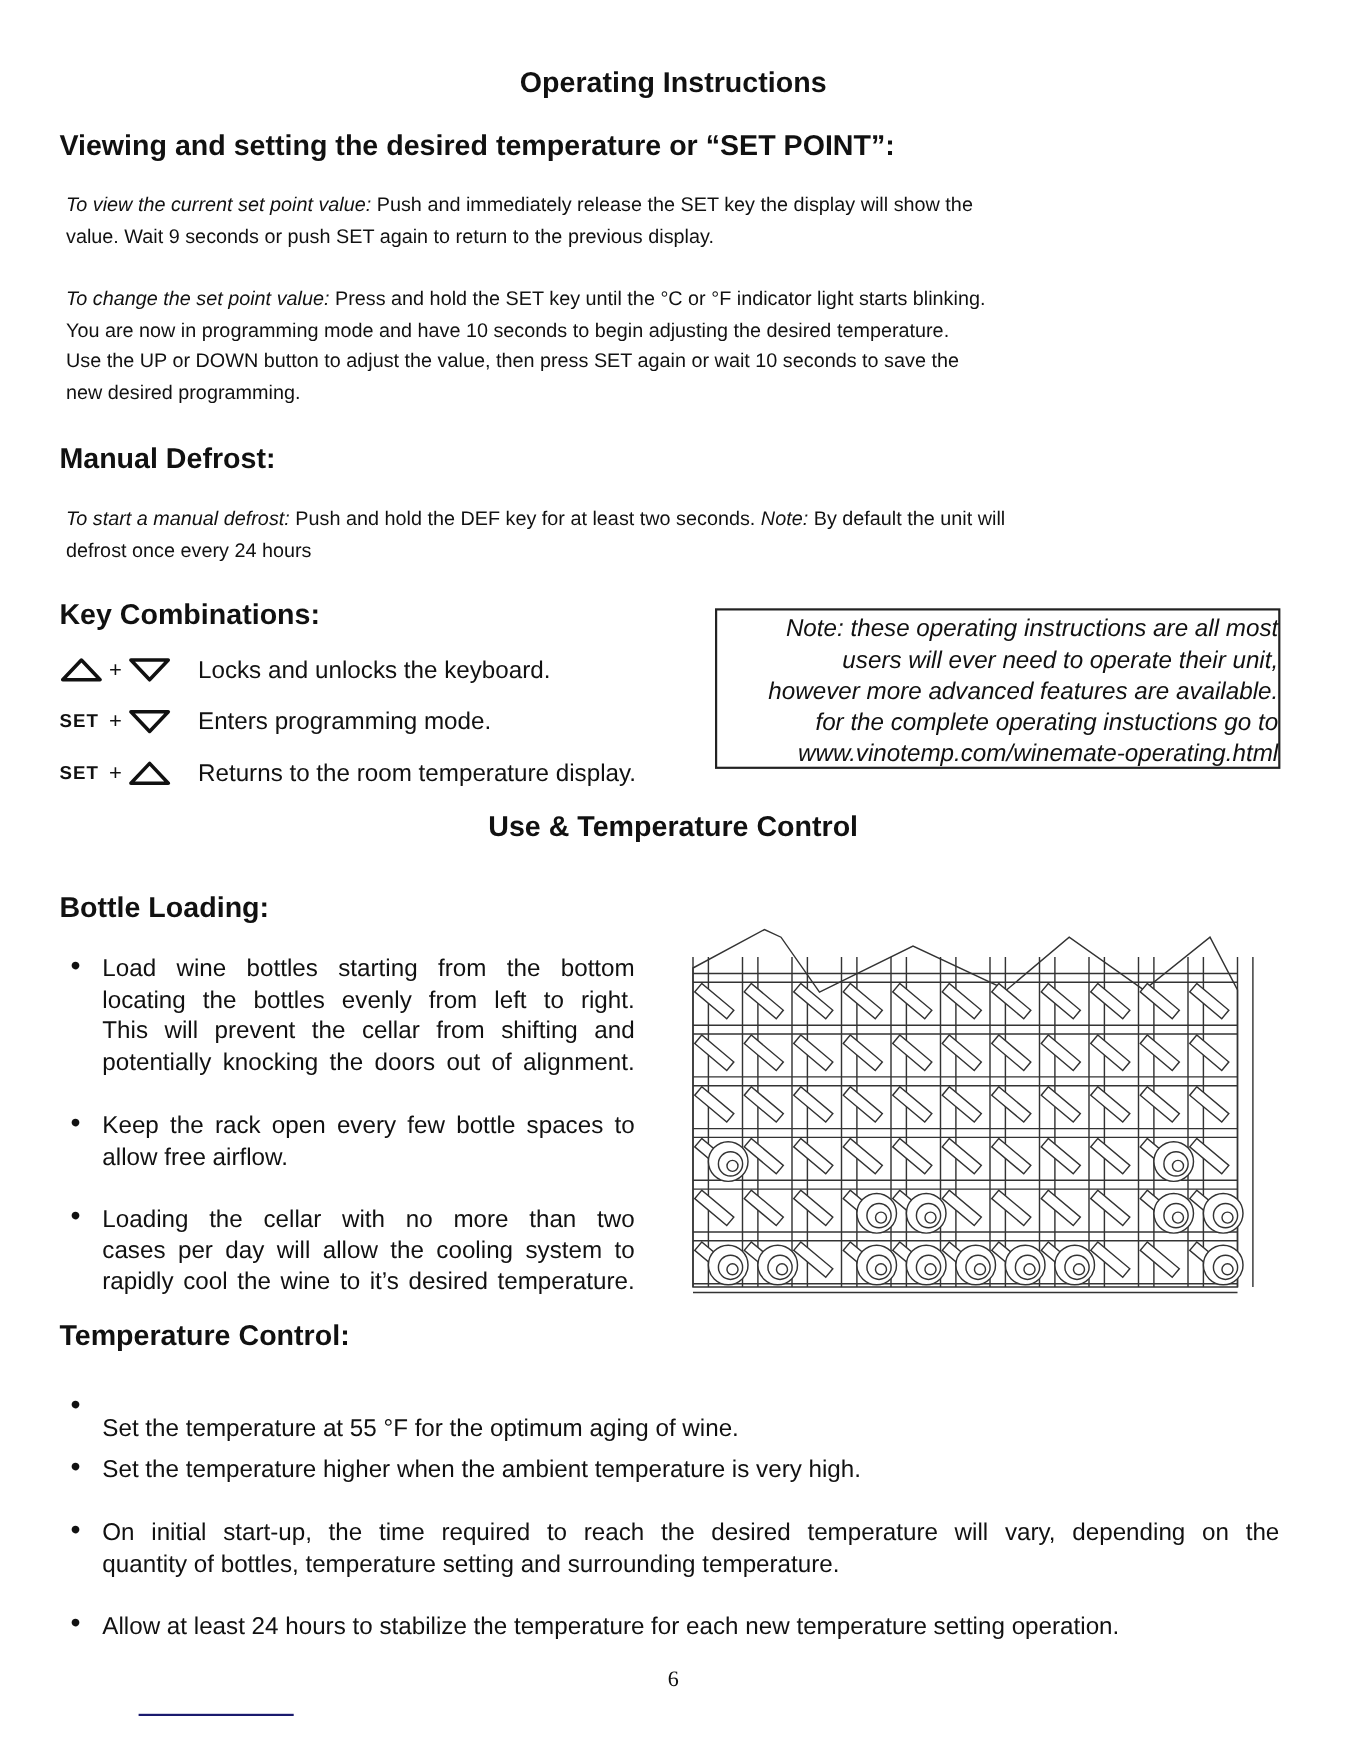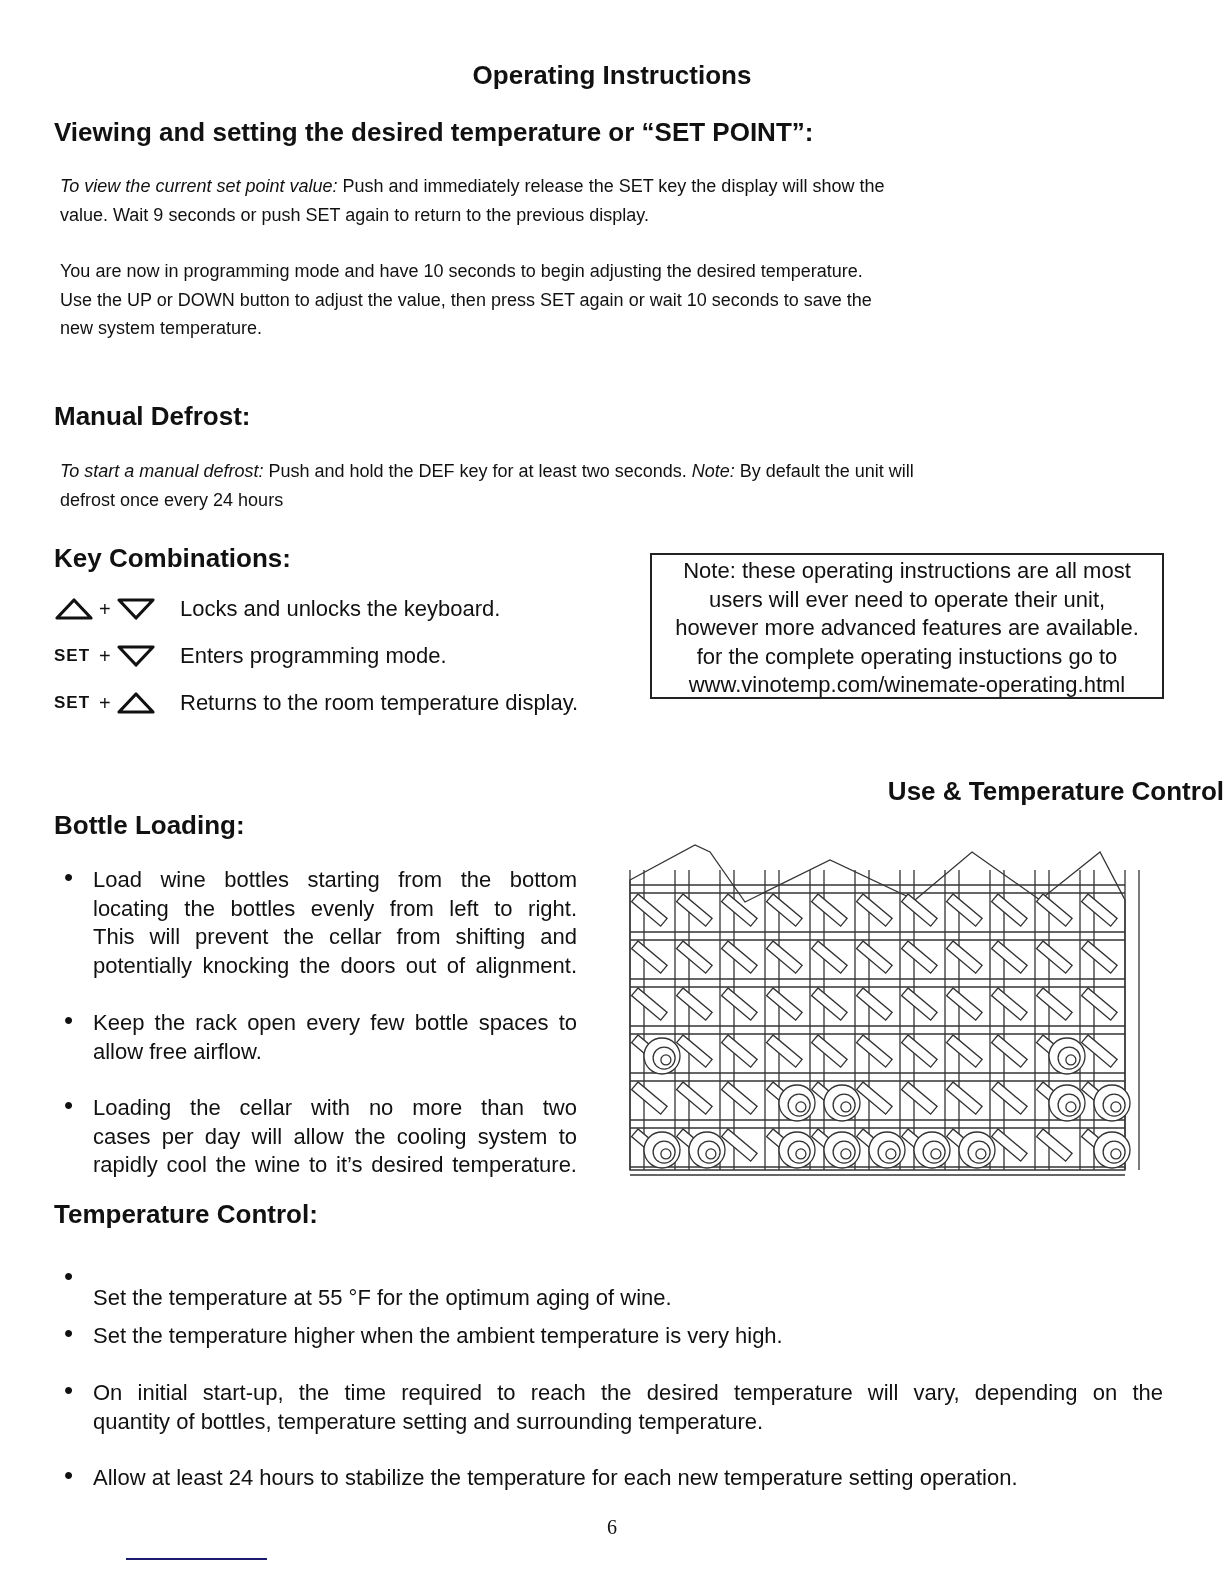--- a/index.html
+++ b/index.html
@@ -9,22 +9,22 @@
   .h1 { position: absolute; left: 0; width: 1224px; text-align: center;
         font-weight: bold; font-size: 26px; }
   .h2 { position: absolute; left: 54px; font-weight: bold; font-size: 26px; }
   .para { position: absolute; left: 60px; width: 1110px; font-size: 18px; line-height: 28.5px; }
   .para i { font-style: italic; }
   .kc-row { position: absolute; left: 54px; height: 30px; display: flex; align-items: center; font-size: 22px; }
   .kc-keys { width: 126px; display: flex; align-items: center; }
   .set-key { font-weight: bold; font-size: 17px; letter-spacing: 1px; margin-right: 4px; }
   .plus { margin: 0 5px; font-size: 20px; }
   .note-box { position: absolute; left: 650px; top: 553px; width: 514px; height: 146px;
-              border: 2px solid #222; box-sizing: border-box; text-align: center;
-              font-size: 22px; line-height: 28.6px; padding-top: 2px; }
+              border: 2px solid #222; box-sizing: border-box; text-align: right;
+              font-style: italic; font-size: 22px; line-height: 28.6px; padding-top: 2px; }
   .bullet-list { position: absolute; left: 54px; }
   .bullet { position: absolute; left: 0; font-size: 22px; }
   .bullet-dot { position: absolute; left: 10px; top: -4px; font-size: 26px; }
   .bullet-text { position: absolute; left: 39px; line-height: 28.6px; }
   .justify { text-align: justify; text-align-last: justify; }
   .justify.last { text-align-last: left; }
   .rack { position: absolute; left: 620px; top: 840px; }
   .page-num { position: absolute; top: 1516px; left: 0; width: 1224px; text-align: center;
               font-family: "Liberation Serif", serif; font-size: 20px; }
   .footer-line { position: absolute; left: 126px; top: 1558px; width: 141px; height: 2px; background: #1a1a6e; }
@@ -37,23 +37,24 @@
   <div class="h1" style="top:60px;">Operating Instructions</div>
 
   <div class="h2" style="top:117px;">Viewing and setting the desired temperature or “SET POINT”:</div>
 
   <div class="para" style="top:172px;">
     <div><i>To view the current set point value:</i><span> Push and immediately release the SET key the display will show the</span></div>
     <div>value.  Wait 9 seconds or push SET again to return to the previous display.</div>
   </div>
 
   <div class="para" style="top:257px;">
+    <div><i>To change the set point value:</i><span> Press and hold the SET key until the °C or °F indicator light starts blinking.</span></div>
     <div>You are now in programming mode and have 10 seconds to begin adjusting the desired temperature.</div>
     <div>Use the UP or DOWN button to adjust the value, then press SET again or wait 10 seconds to save the</div>
-    <div>new system temperature.</div>
+    <div>new desired programming.</div>
   </div>
 
   <div class="h2" style="top:401px;">Manual Defrost:</div>
 
   <div class="para" style="top:457px;">
     <div><i>To start a manual defrost:</i><span> Push and hold the DEF key for at least two seconds. </span><i>Note:</i><span> By default the unit will</span></div>
     <div>defrost once every 24 hours</div>
   </div>
 
   <div class="h2" style="top:543px;">Key Combinations:</div>
@@ -94,21 +95,21 @@
   </div>
 
   <div class="note-box">
     <div>Note: these operating instructions are all most</div>
     <div>users will ever need to operate their unit,</div>
     <div>however more advanced features are available.</div>
     <div>for the complete operating instuctions go to</div>
     <div>www.vinotemp.com/winemate-operating.html</div>
   </div>
 
-  <div class="h1" style="top:776px;text-align:right;">Use &amp; Temperature Control</div>
+  <div class="h1" style="top:736px;">Use &amp; Temperature Control</div>
 
   <div class="h2" style="top:810px;">Bottle Loading:</div>
 
   <div class="bullet-list" style="top:866px;">
     <div class="bullet" style="top:0;">
       <span class="bullet-dot">•</span>
       <div class="bullet-text" style="width:484px;">
         <div class="justify">Load wine bottles starting from the bottom</div>
         <div class="justify">locating the bottles evenly from left to right.</div>
         <div class="justify">This will prevent the cellar from shifting and</div>

